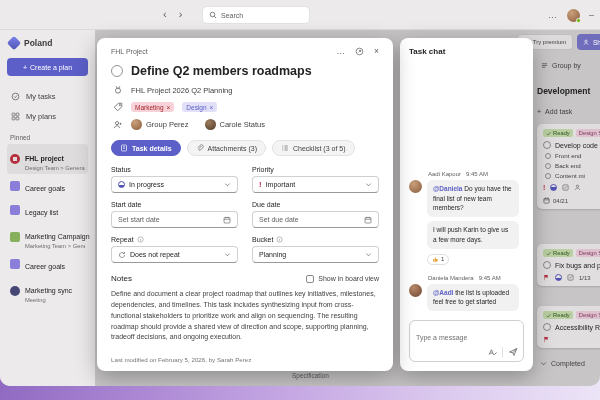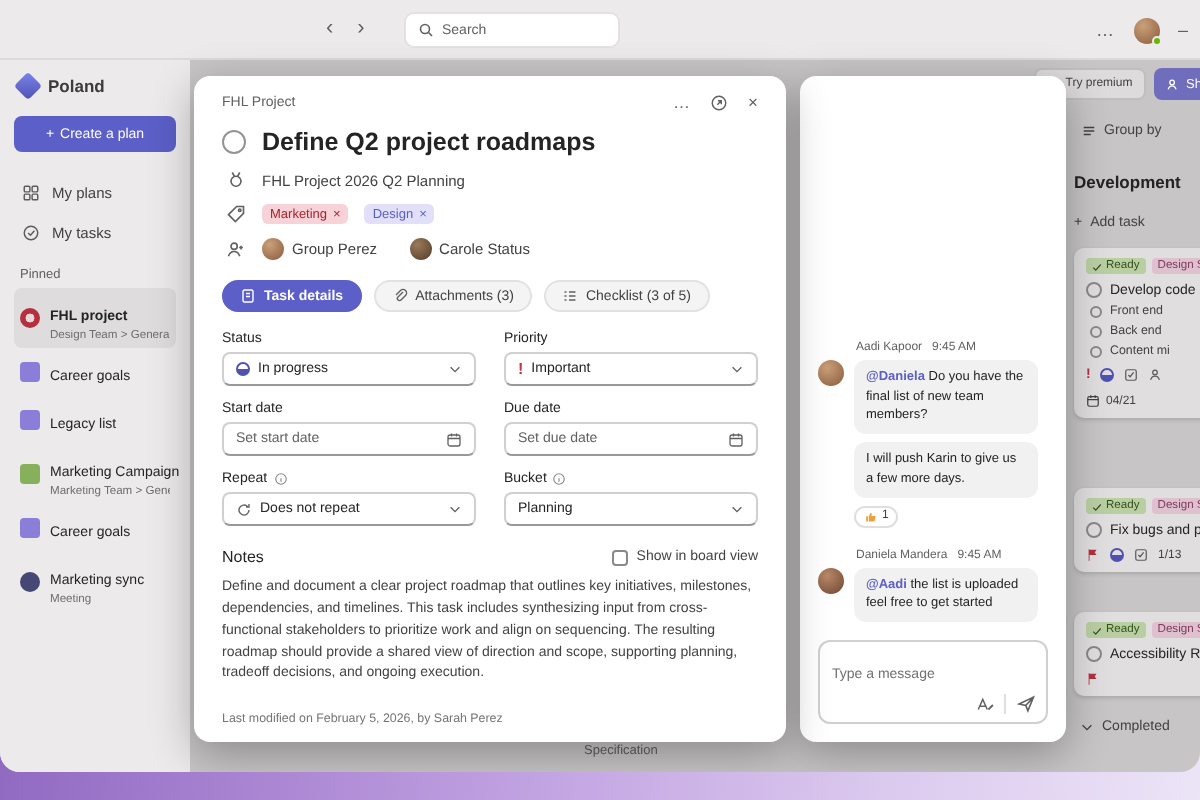--- a/index.html
+++ b/index.html
@@ -317,36 +317,36 @@
       <span class="logo-diamond"></span>
       <span>Poland</span>
     </div>
     <div class="create-btn">
       <span>+</span>
       <span>Create a plan</span>
     </div>
     <div class="nav-item">
       <span class="nav-ico">
           <svg width="9" height="9" viewBox="0 0 16 16" fill="none" stroke="#5d5b5c" stroke-width="1.3">
+            <circle cx="8" cy="8" r="6"></circle>
+            <path d="M5.5 8l2 2 3.5-4"></path>
+          </svg>
+        </span>
+      <span>My tasks</span>
+    </div>
+    <div class="nav-item">
+      <span class="nav-ico">
+          <svg width="9" height="9" viewBox="0 0 16 16" fill="none" stroke="#5d5b5c" stroke-width="1.3">
             <rect x="2" y="2" width="5" height="5" rx="1"></rect>
             <rect x="9" y="2" width="5" height="5" rx="1"></rect>
             <rect x="2" y="9" width="5" height="5" rx="1"></rect>
             <rect x="9" y="9" width="5" height="5" rx="1"></rect>
           </svg>
         </span>
       <span>My plans</span>
-    </div>
-    <div class="nav-item">
-      <span class="nav-ico">
-          <svg width="9" height="9" viewBox="0 0 16 16" fill="none" stroke="#5d5b5c" stroke-width="1.3">
-            <circle cx="8" cy="8" r="6"></circle>
-            <path d="M5.5 8l2 2 3.5-4"></path>
-          </svg>
-        </span>
-      <span>My tasks</span>
     </div>
     <div class="pinned-label">Pinned</div>
 
     <div class="pin-item sel">
       <span class="pin-ico pi-red"></span>
       <span class="pin-txt"><span class="t">FHL project</span><span class="s" style="display:block">Design Team &gt; General</span></span>
     </div>
     <div class="pin-item">
       <span class="pin-ico pi-purple"></span>
       <span class="pin-txt"><span class="t">Career goals</span></span>
@@ -378,21 +378,21 @@
             <svg width="9" height="9" viewBox="0 0 16 16" fill="none" stroke="#616161" stroke-width="1.3">
               <circle cx="8" cy="8" r="6"></circle>
               <path d="M6.5 9.5 L10 6M7 6h3v3"></path>
             </svg>
           </span>
         <span class="i">×</span>
       </span>
     </div>
     <div class="title-row">
       <span class="title-check"></span>
-      <span class="task-title">Define Q2 project roadmaps</span>
+      <span class="task-title">Define Q2 members roadmaps</span>
     </div>
     <div class="meta-row">
       <span class="meta-ico">
           <svg width="10" height="10" viewBox="0 0 16 16" fill="none" stroke="#616161" stroke-width="1.3">
             <circle cx="8" cy="9" r="4"></circle>
             <path d="M5 2l1.8 3.2M11 2 9.2 5.2"></path>
           </svg>
         </span>
       <span class="meta-txt">FHL Project 2026 Q2 Planning</span>
     </div>
@@ -541,20 +541,21 @@
       <span class="boardview">
         <span class="cbx"></span>
         <span>Show in board view</span>
       </span>
     </div>
     <div class="notes-text">Define and document a clear project roadmap that outlines key initiatives, milestones, dependencies, and timelines. This task includes synthesizing input from cross-functional stakeholders to prioritize work and align on sequencing. The resulting roadmap should provide a shared view of direction and scope, supporting planning, tradeoff decisions, and ongoing execution.</div>
     <div class="lastmod">Last modified on February 5, 2026, by Sarah Perez</div>
   </div>
 
   <div class="chat">
+    <div class="chat-title">Task chat</div>
     <div class="msgs">
       <div class="msg-meta">
         <span>Aadi Kapoor</span>
           <span>9:45 AM</span>
       </div>
       <div class="msg-row">
         <span class="avatar"></span>
         <div class="bubble">
           <span class="mention">@Daniela</span><span> Do you have the final list of new team members?</span>
         </div>

